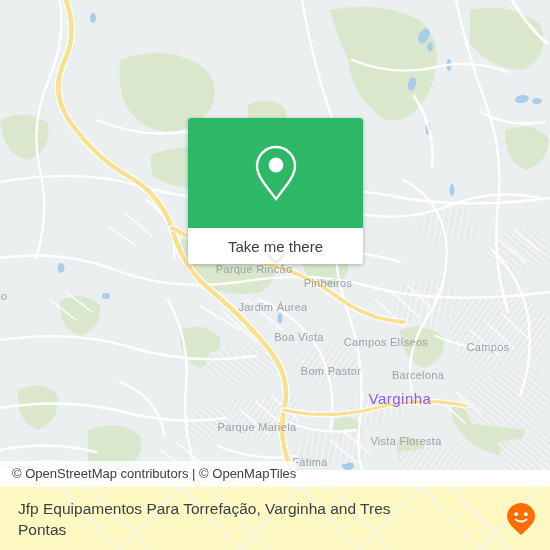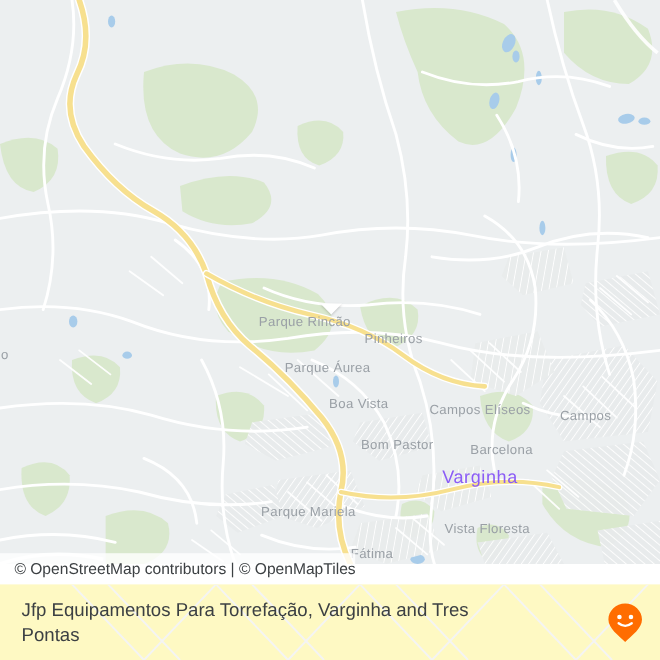--- a/index.html
+++ b/index.html
@@ -248,35 +248,46 @@
 
       <g stroke="#ffffff" stroke-width="3" fill="none" opacity="0.9">
         <path d="M0,470 Q40,456 86,466"></path>
         <path d="M512,0 Q530,30 548,44"></path>
       </g>
     </svg>
 
     <div id="label-layer">
         <div class="map-label med" style="left: 254px; top: 269px;">Parque Rincão</div>
         <div class="map-label med" style="left: 328px; top: 283px;">Pinheiros</div>
-        <div class="map-label med" style="left: 273px; top: 307px;">Parque Áurea</div>
+        <div class="map-label med" style="left: 273px; top: 307px;">Jardim Áurea</div>
         <div class="map-label med" style="left: 299px; top: 337px;">Boa Vista</div>
-        <div class="map-label med" style="left: 400px; top: 342px;">Campos Elíseos</div>
+        <div class="map-label med" style="left: 386px; top: 342px;">Campos Elíseos</div>
         <div class="map-label med" style="left: 488px; top: 347px;">Campos</div>
         <div class="map-label med" style="left: 331px; top: 371px;">Bom Pastor</div>
         <div class="map-label med" style="left: 418px; top: 375px;">Barcelona</div>
         <div class="map-label big" style="left: 400px; top: 398px;">Varginha</div>
         <div class="map-label med" style="left: 257px; top: 427px;">Parque Mariela</div>
         <div class="map-label med" style="left: 406px; top: 441px;">Vista Floresta</div>
         <div class="map-label med" style="left: 310px; top: 462px;">Fátima</div>
         <div class="map-label med" style="left: 478px; top: 475px;">Sion</div>
         <div class="map-label med" style="left: 4px; top: 296px;">o</div>
       </div>
   </div>
 
+  <div class="card">
+    <div class="card-top">
+      <svg width="46" height="58" viewBox="0 0 46 58">
+        <path d="M23 3 C12.5 3 4 11.5 4 22 C4 33 15 44 23 55 C31 44 42 33 42 22 C42 11.5 33.5 3 23 3 Z" fill="none" stroke="#ffffff" stroke-width="2.4"></path>
+        <circle cx="23" cy="21" r="7.4" fill="#ffffff"></circle>
+      </svg>
+    </div>
+    <div class="card-bottom">
+      <span class="card-bottom-label">Take me there</span>
+    </div>
+  </div>
   <div class="card-pointer"></div>
 
   <div class="attribution">© OpenStreetMap contributors | © OpenMapTiles</div>
 
   <div class="footer">
     <svg class="footer-bg" viewBox="0 0 550 63">
       <g stroke="#f4f4f4" stroke-width="1.6" fill="none">
         <path d="M60,0 L120,63 M180,0 L120,63 M180,0 L240,63 M300,0 L240,63 M300,0 L360,63 M420,0 L360,63 M420,0 L480,63 M540,0 L480,63"></path>
         <path d="M90,0 L150,63 M210,0 L270,63 M330,0 L390,63 M450,0 L510,63"></path>
       </g>

